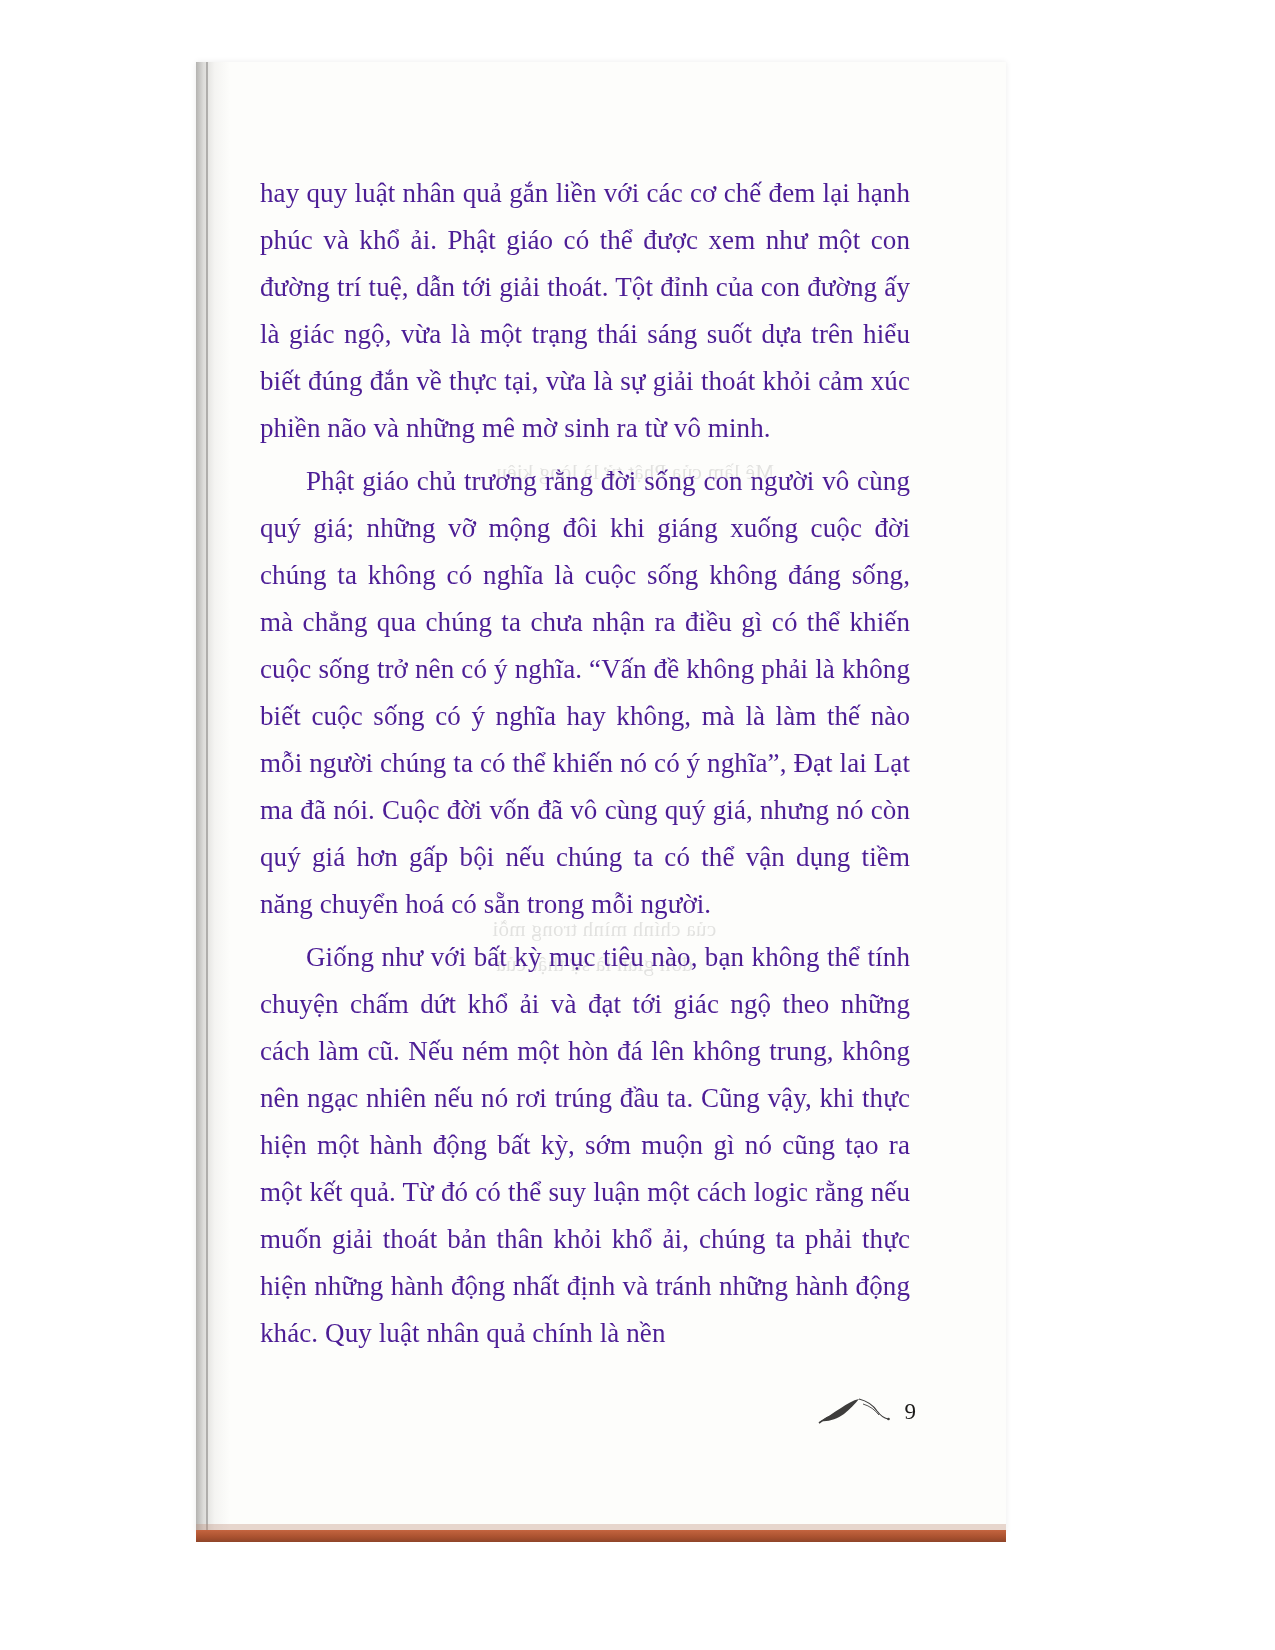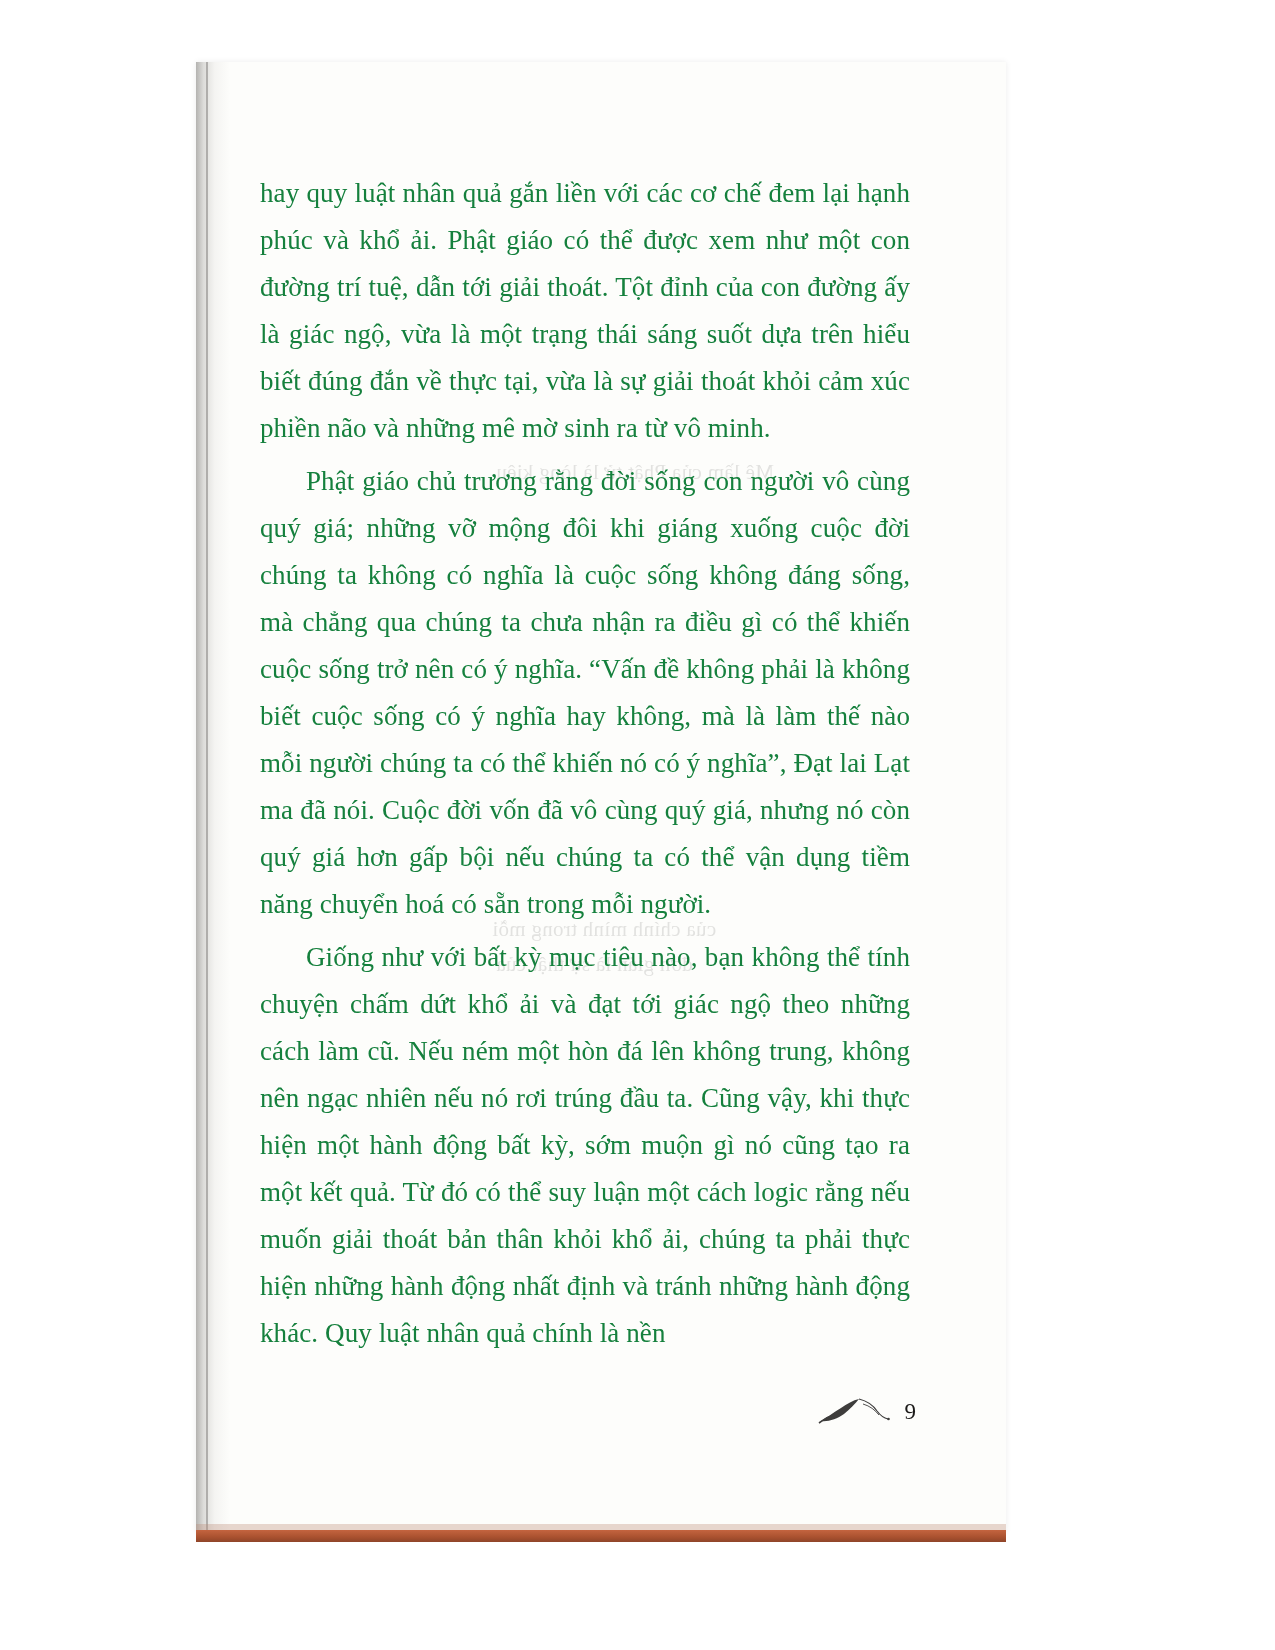--- a/index.html
+++ b/index.html
@@ -86,21 +86,21 @@
     position: absolute;
     left: 64px;
     top: 108px;
     width: 650px;
   }
 
   p.para {
     margin: 0;
     font-size: 27px;
     line-height: 47px;
-    color: #15803d;
+    color: #4c1d95;
     text-align: justify;
     text-justify: inter-word;
     font-family: "Liberation Serif", serif;
     letter-spacing: 0.1px;
   }
   p.para.indent {
     text-indent: 46px;
   }
   p.para + p.para {
     margin-top: 6px;

